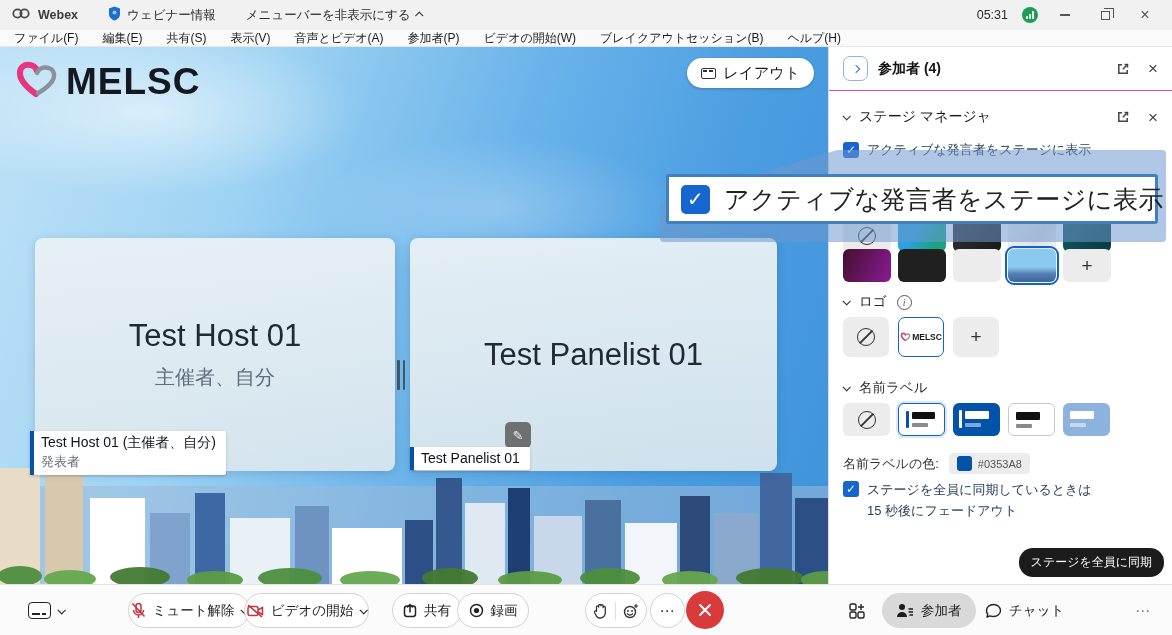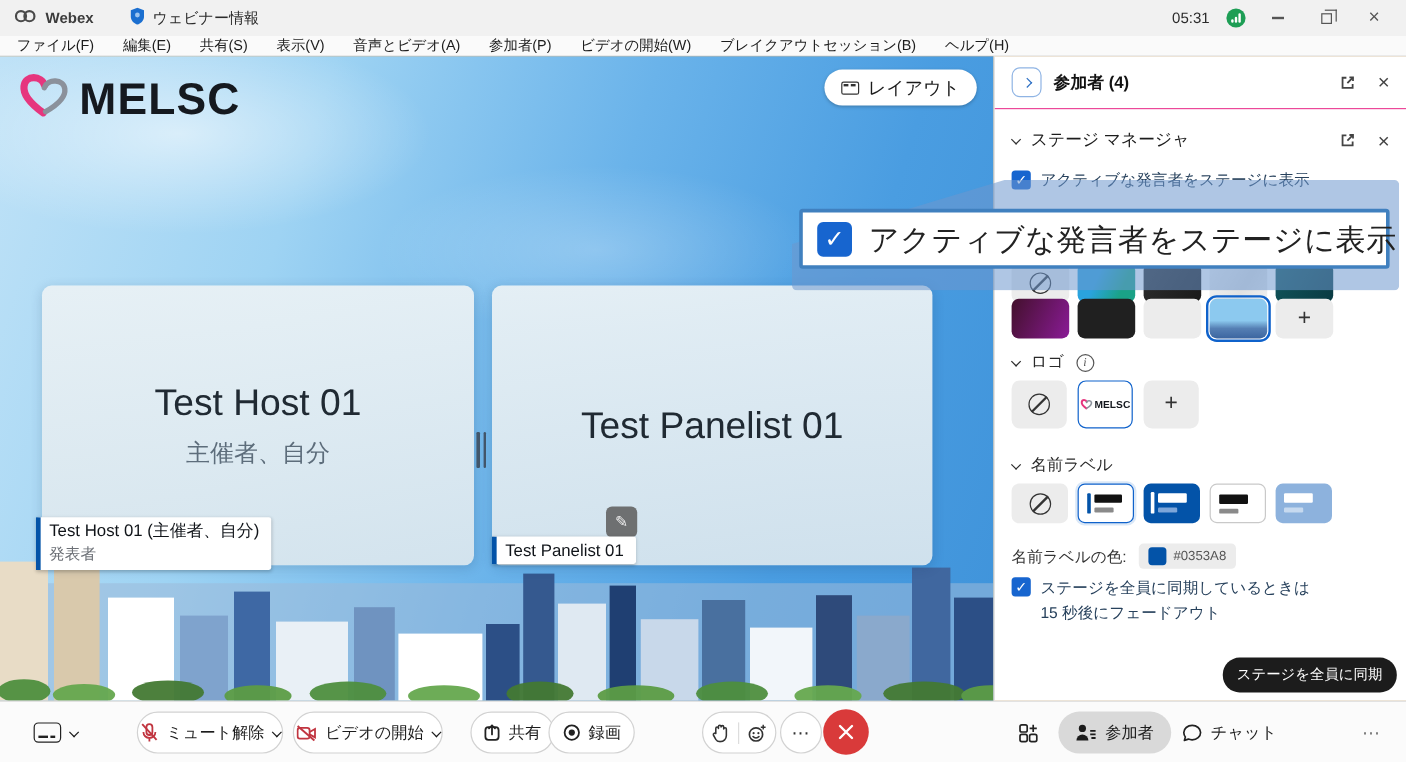--- a/index.html
+++ b/index.html
@@ -1,18 +1,18 @@
 <!DOCTYPE html>
 <html><head>
 <meta charset="utf-8">
 <style>
   * { margin:0; padding:0; box-sizing:border-box; }
   html,body { width:1172px; height:635px; overflow:hidden; }
   body { font-family:"Liberation Sans","DejaVu Sans",sans-serif; background:#f0f0f0; }
-  #app { position:relative; width:1172px; height:635px; background:#a16207; overflow:hidden; }
+  #app { position:relative; width:1172px; height:635px; background:#7dd3fc; overflow:hidden; }
 
   
   #titlebar { position:absolute; top:0; left:0; width:100%; height:30px; background:#f1f1f1;
     display:flex; align-items:center; font-size:12.5px; color:#2b2b2b; }
   .tb-left { display:flex; align-items:center; gap:8px; padding-left:12px; }
   .tb-app { font-weight:bold; color:#3c3c3c; }
   .tb-item { display:flex; align-items:center; gap:6px; margin-left:22px; }
   .tb-right { margin-left:auto; display:flex; align-items:center; gap:14px; padding-right:14px; }
   .winbtn { width:26px; height:20px; display:flex; align-items:center; justify-content:center; color:#555; }
   .min-glyph { width:10px; height:1.5px; background:#555; }
@@ -165,20 +165,24 @@
       </span>
       <span class="tb-app">Webex</span>
       <span class="tb-item">
         <span>
           <svg width="13" height="15" viewBox="0 0 13 15">
               <path d="M6.5 0.5 L12 2.5 V8 C12 11.5 9 13.8 6.5 14.5 C4 13.8 1 11.5 1 8 V2.5 Z" fill="#1b6fd0"></path>
               <circle cx="6.5" cy="6.5" r="2" fill="#9cc4ef"></circle>
             </svg>
         </span>
         <span>ウェビナー情報</span>
+      </span>
+      <span class="tb-item">
+        <span>メニューバーを非表示にする</span>
+        <i class="chev up"></i>
       </span>
     </div>
     <div class="tb-right">
       <span>05:31</span>
       <span class="sig">
           <i></i>
           <i></i>
           <i></i>
         </span>
       <span class="winbtn">
@@ -417,21 +421,21 @@
       </span>
     <span id="callout-text">アクティブな発言者をステージに表示</span>
   </div>
 
   <div id="footer">
     <div class="flat-btn" style="left:28px;">
       <span class="cc-glyph"></span>
       <i class="chev down"></i>
     </div>
 
-    <div class="pill" style="left:114px; width:122px;">
+    <div class="pill" style="left:128px; width:122px;">
       <svg width="15" height="17" viewBox="0 0 15 17">
         <rect x="5" y="1.5" width="5" height="9" rx="2.5" fill="none" stroke="#c13540" stroke-width="1.5"></rect>
         <path d="M2.5 8 a5 5 0 0 0 10 0 M7.5 13 V16" fill="none" stroke="#c13540" stroke-width="1.5"></path>
         <line x1="1.5" y1="1.5" x2="13.5" y2="14.5" stroke="#c13540" stroke-width="1.6"></line>
       </svg>
       <span>ミュート解除</span>
       <i class="chev down"></i>
     </div>
 
     <div class="pill" style="left:244px; width:125px;">

